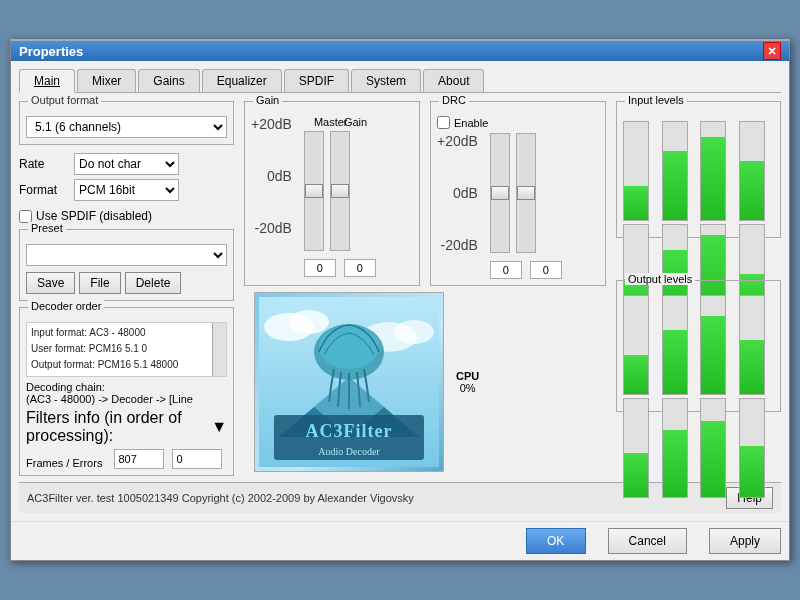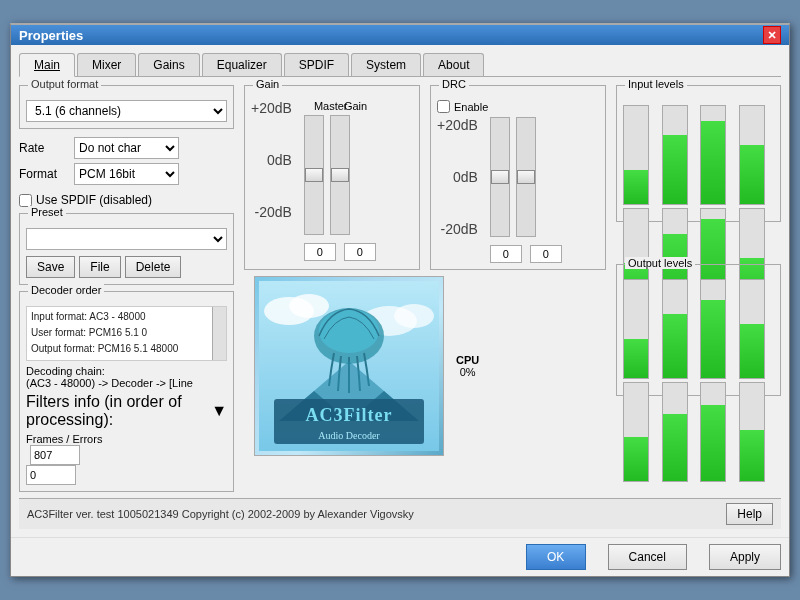--- a/index.html
+++ b/index.html
@@ -205,24 +205,23 @@
     }
     .filters-row {
       display: flex;
       align-items: center;
       gap: 4px;
       font-size: 16px;
       margin-bottom: 4px;
     }
     .frames-row {
       display: flex;
-      align-items: flex-start;
-      gap: 0;
-      font-size: 11px;
-      flex-direction: column;
+      align-items: flex-end;
+      gap: 8px;
+      font-size: 11px;
     }
     .frames-val {
       width: 50px;
       height: 20px;
       border: 1px solid #aaa;
       background: white;
       padding: 1px 3px;
       font-size: 11px;
     }
     

